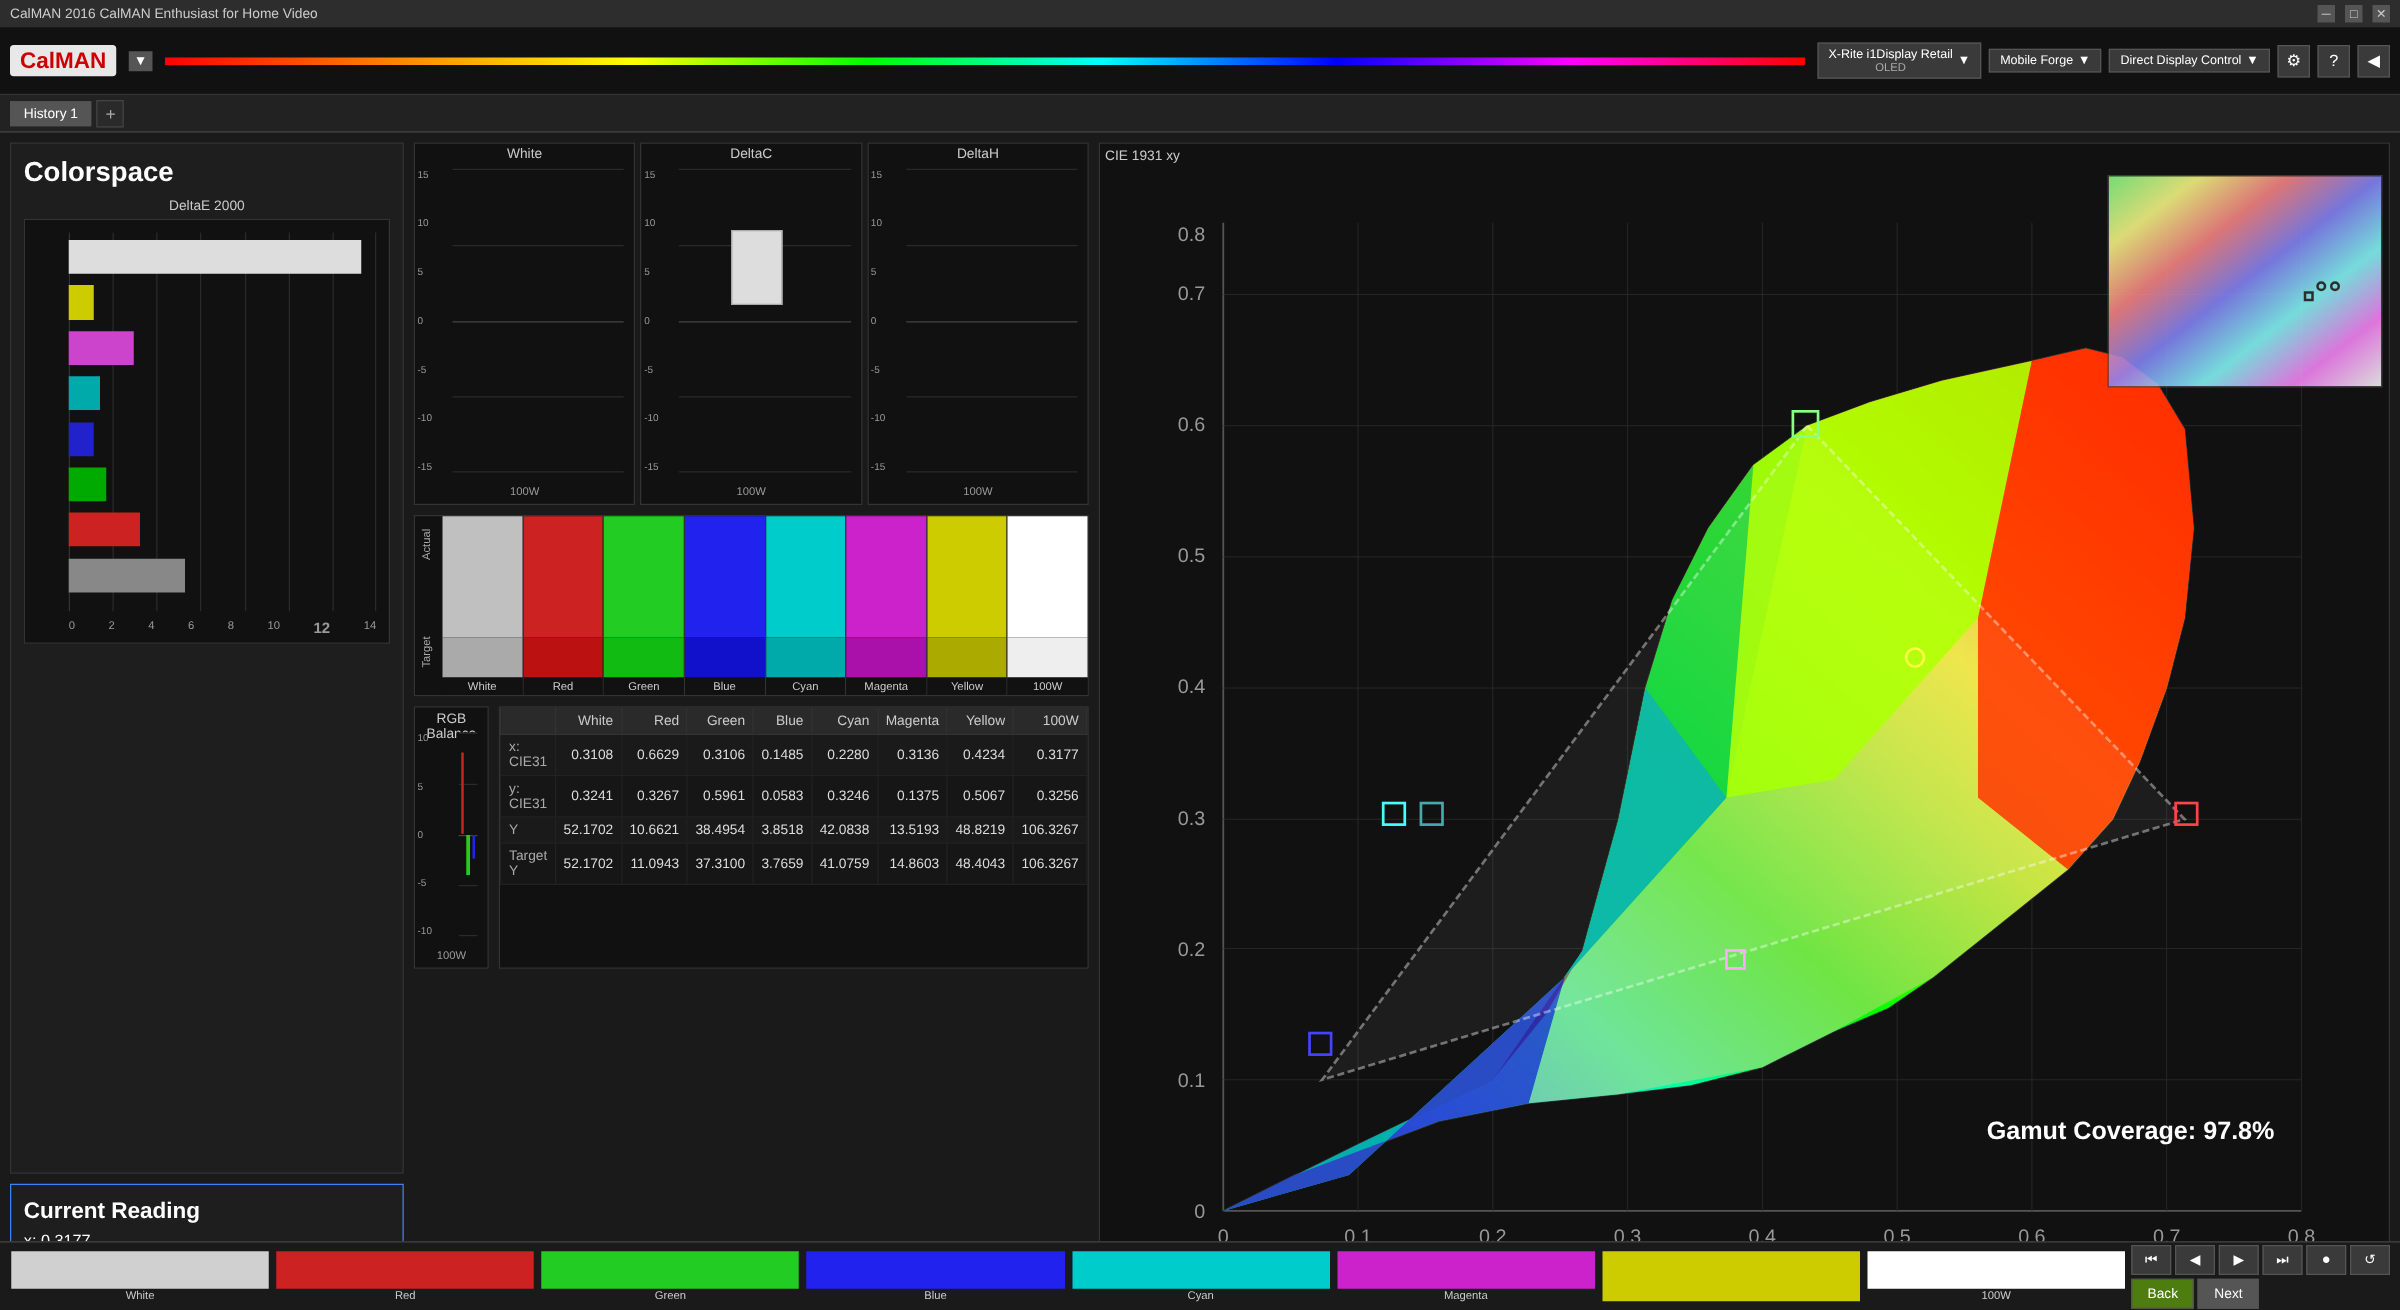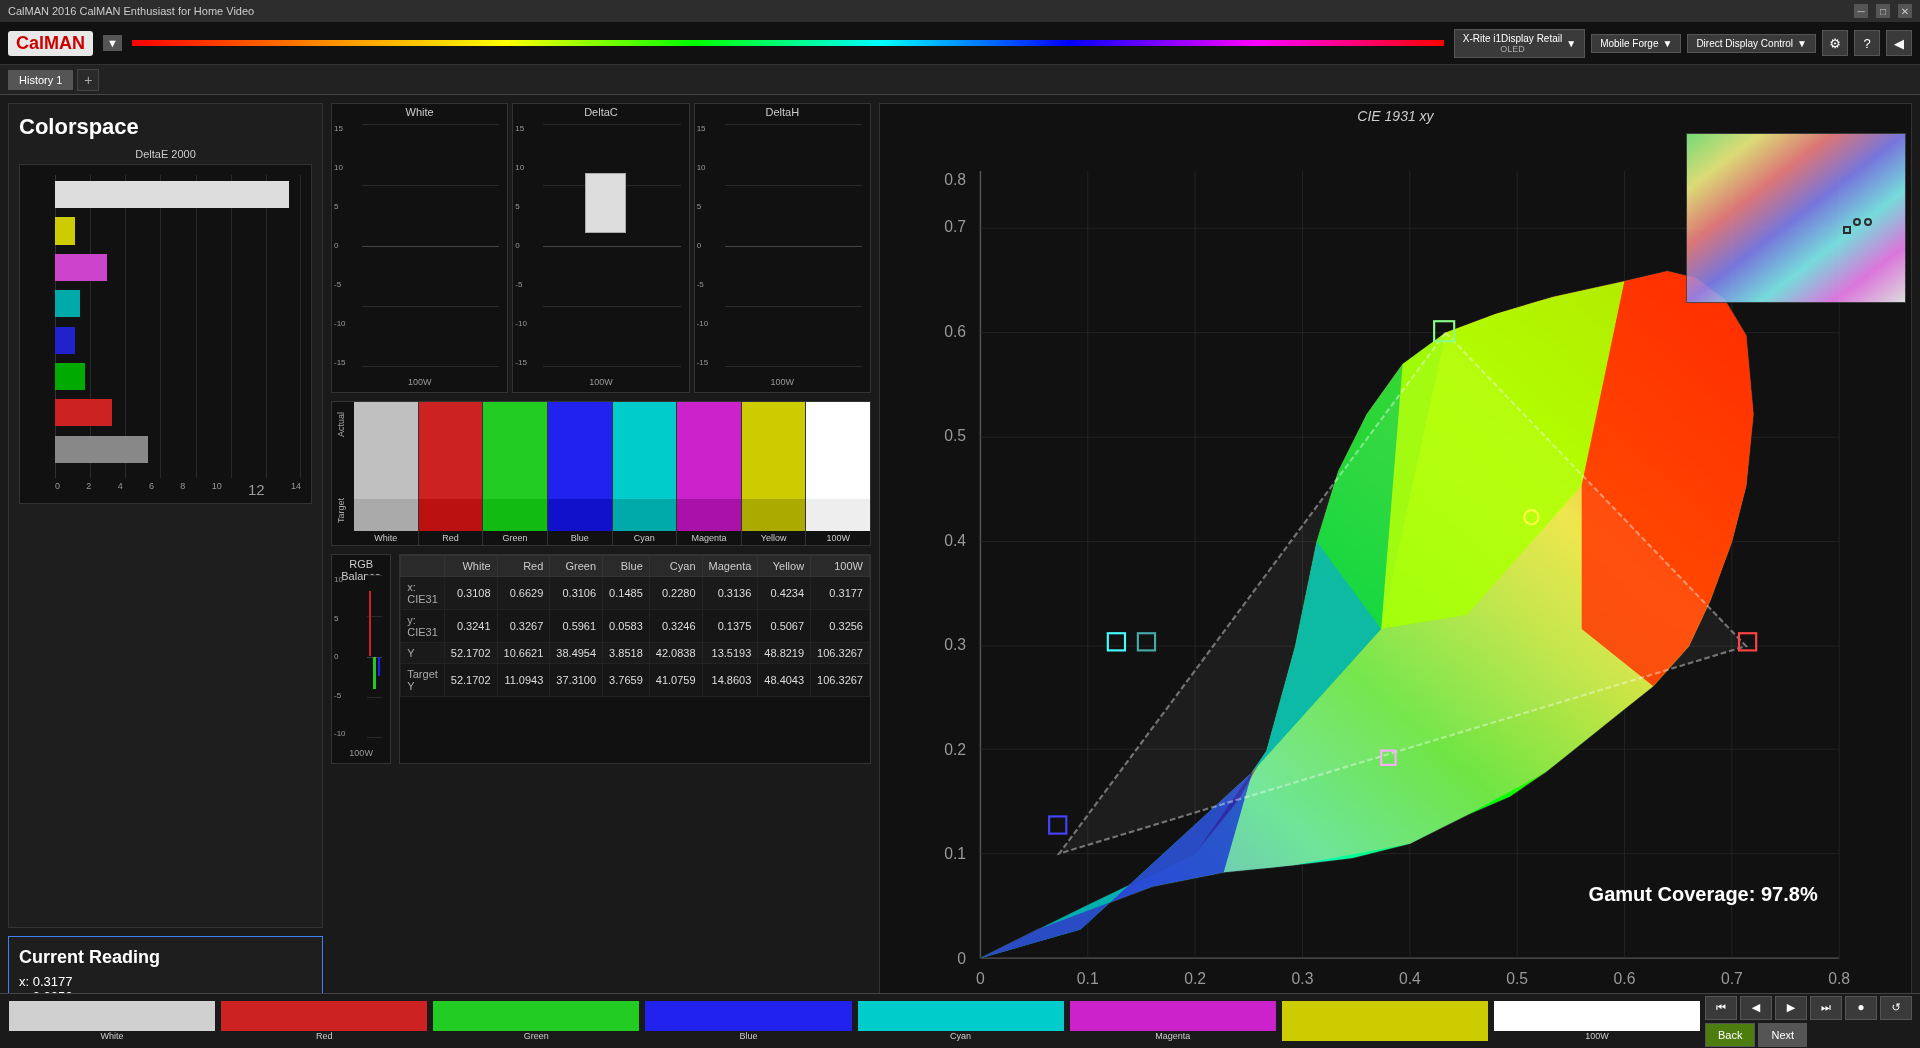--- a/index.html
+++ b/index.html
@@ -21,21 +21,21 @@
       justify-content: space-between;
       padding: 0 8px;
       font-size: 11px;
       color: #ccc;
     }
     .title-bar-controls { display: flex; gap: 8px; }
     .title-btn { width: 14px; height: 14px; background: #555; border: none; color: #ccc; font-size: 10px; cursor: pointer; display: flex; align-items: center; justify-content: center; }
 
     
     .app-bar {
-      height: 43px;
+      height: 54px;
       background: #111;
       display: flex;
       align-items: center;
       padding: 0 8px;
       border-bottom: 1px solid #333;
     }
     .calman-logo {
       background: #e8e8e8;
       color: #cc0000;
       font-size: 18px;
@@ -179,21 +179,21 @@
 
     
     .right-panel {
       flex: 1;
       background: #111;
       border: 1px solid #333;
       position: relative;
       display: flex;
       flex-direction: column;
     }
-    .cie-title { font-size: 14px; color: #ccc; text-align: center; padding: 4px; font-style: italic; }
+    .cie-title { font-size: 11px; color: #ccc; text-align: left; padding: 4px; }
 
     
     .bottom-bar {
       position: absolute;
       bottom: 0;
       left: 0;
       right: 0;
       height: 55px;
       background: #1a1a1a;
       border-top: 1px solid #444;
@@ -341,21 +341,21 @@
           <div style="position:absolute;top:86%;left:0;width:38%;height:9%;background:#888888;"></div>
         </div>
 
         <div style="position:absolute;bottom:5px;left:35px;right:10px;display:flex;justify-content:space-between;">
           <span style="font-size:9px;color:#999;">0</span>
           <span style="font-size:9px;color:#999;">2</span>
           <span style="font-size:9px;color:#999;">4</span>
           <span style="font-size:9px;color:#999;">6</span>
           <span style="font-size:9px;color:#999;">8</span>
           <span style="font-size:9px;color:#999;">10</span>
-          <span style="font-size:15px;color:#999;">12</span>
+          <span style="font-size:12px;color:#999;font-weight:bold;">12</span>
           <span style="font-size:9px;color:#999;">14</span>
         </div>
       </div>
     </div>
 
     <div class="current-reading">
       <div class="cr-title">Current Reading</div>
       <div>x: 0.3177</div>
       <div>y: 0.3256</div>
       <div>fL: 31.03</div>

